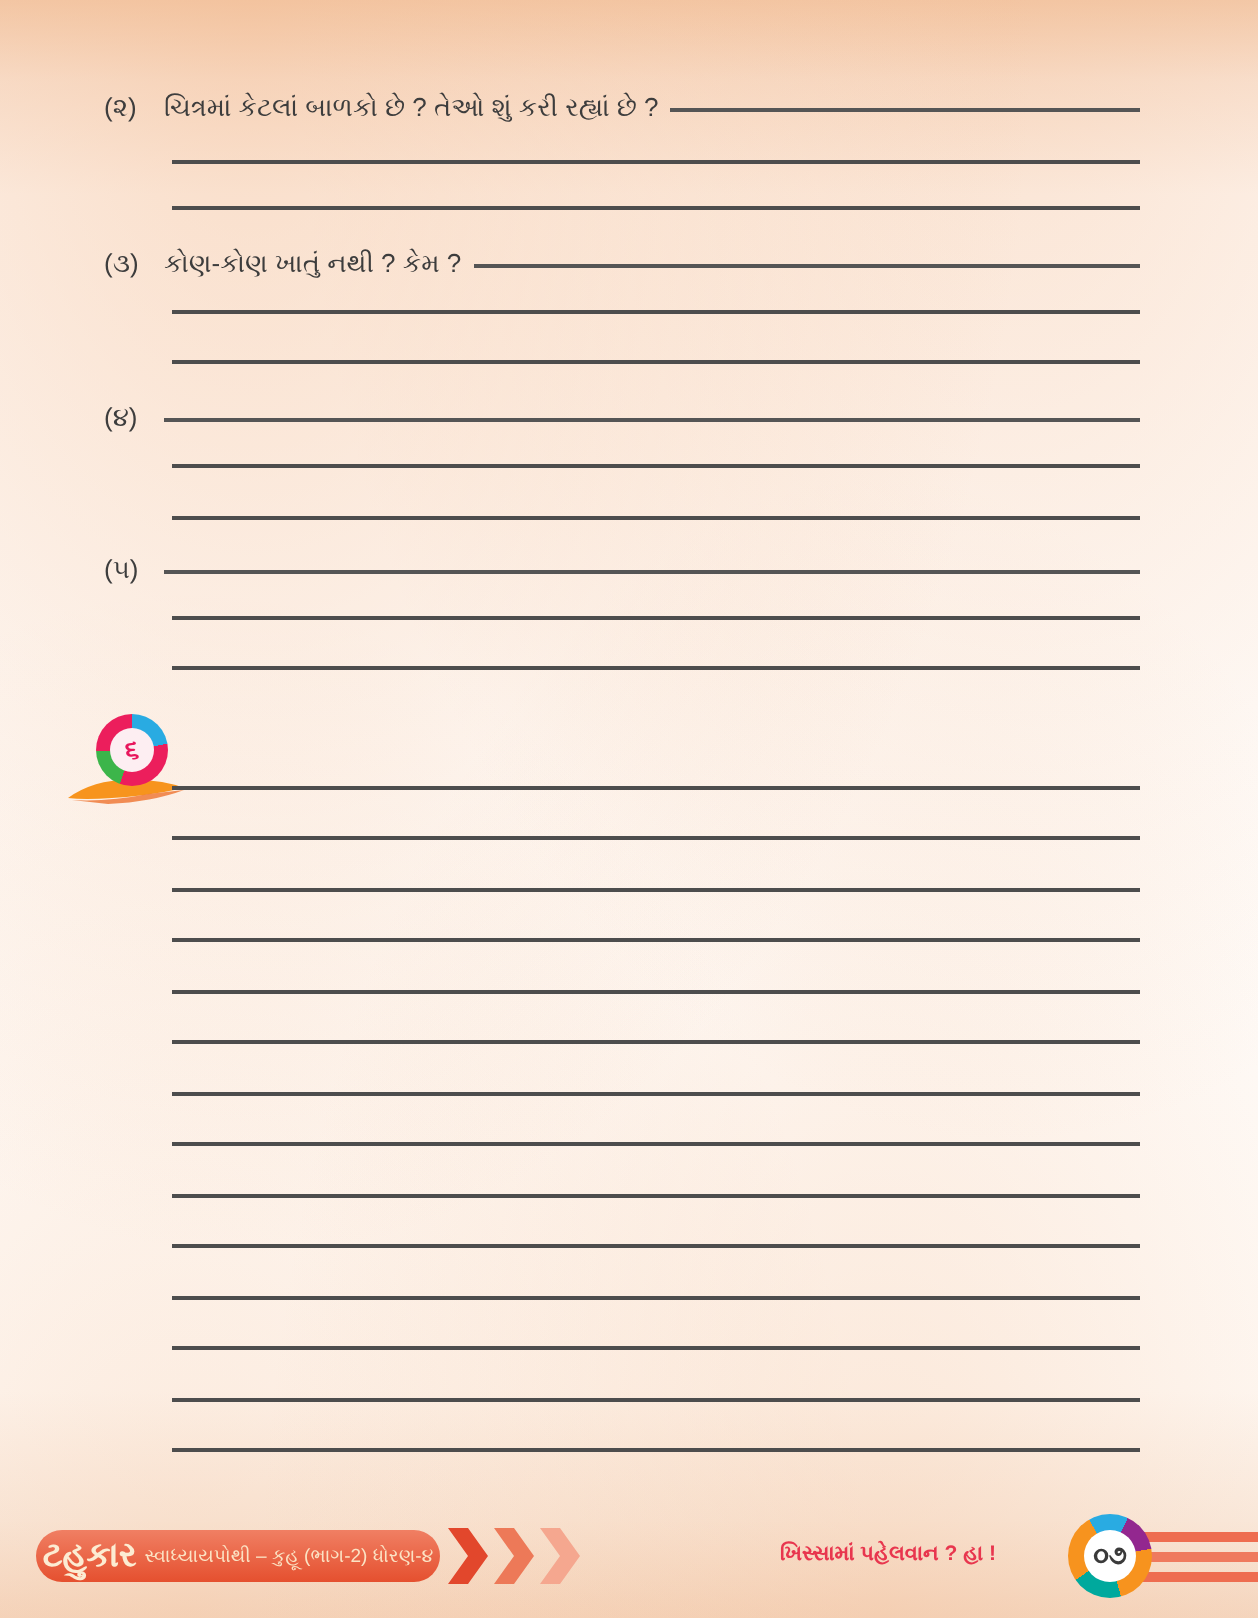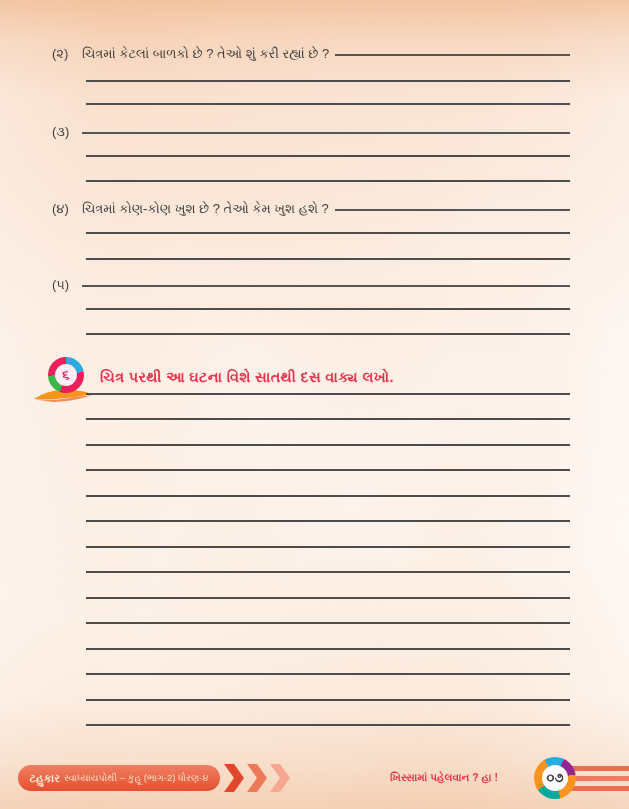--- a/index.html
+++ b/index.html
@@ -33,21 +33,21 @@
     background:#fdeef2;display:flex;align-items:center;justify-content:center;
     color:#e8175d;font-weight:bold;font-size:13px;
   }
   .sec-title{color:#e8364e;font-weight:bold;font-size:14.5px;letter-spacing:.3px;}
   .footer-bar{
     position:absolute;left:18px;top:765px;width:202px;height:26px;border-radius:13px;
     background:linear-gradient(180deg,#f07f63,#e5502f);
     display:flex;align-items:center;justify-content:center;
     color:#fbe3c4;font-size:9.5px;white-space:nowrap;
   }
-  .footer-bar b{font-size:11px;margin-right:4px;color:#fcecd2;}
+  .footer-bar b{font-size:17px;margin-right:4px;color:#fcecd2;}
   .chevrons{position:absolute;left:224px;top:764px;display:flex;}
   .chev{
     width:20px;height:28px;margin-right:3px;
     clip-path:polygon(0% 0%,50% 0%,100% 50%,50% 100%,0% 100%,50% 50%);
   }
   .chev1{background:#e2472c;} .chev2{background:#ed7958;} .chev3{background:#f5a78f;}
   .chapter{
     position:absolute;left:390px;top:771px;width:140px;text-align:left;
     color:#e8364e;font-weight:bold;font-size:10.5px;white-space:nowrap;
   }
@@ -70,28 +70,28 @@
 <div class="q" style="top:46px;">
   <span class="q-num">(૨)</span>
   <span class="q-text">ચિત્રમાં કેટલાં બાળકો છે ? તેઓ શું કરી રહ્યાં છે ?</span>
   <div class="q-fill"></div>
 </div>
 <div class="rule" style="top:80px;"></div>
 <div class="rule" style="top:103px;"></div>
 
 <div class="q" style="top:124px;">
   <span class="q-num">(૩)</span>
+  <span class="q-text">કોણ-કોણ ખાતું નથી ? કેમ ?</span>
   <div class="q-fill"></div>
 </div>
 <div class="rule" style="top:155px;"></div>
 <div class="rule" style="top:180px;"></div>
 
 <div class="q" style="top:201px;">
   <span class="q-num">(૪)</span>
-  <span class="q-text">ચિત્રમાં કોણ-કોણ ખુશ છે ? તેઓ કેમ ખુશ હશે ?</span>
   <div class="q-fill"></div>
 </div>
 <div class="rule" style="top:232px;"></div>
 <div class="rule" style="top:258px;"></div>
 
 <div class="q" style="top:277px;">
   <span class="q-num">(૫)</span>
   <div class="q-fill"></div>
 </div>
 <div class="rule" style="top:308px;"></div>
@@ -99,21 +99,20 @@
 
 <div class="sec">
   <div class="sec-badge">
     <svg class="sec-swoosh" viewBox="0 0 60 18">
       <path d="M0,14 Q14,4 34,5 Q48,5 58,9 Q40,13 22,14 Q8,15 0,14 Z" fill="#f7941d"></path>
       <path d="M2,15 Q20,16 40,12 L58,10 Q42,16 20,17 Z" fill="#ef7a3a" opacity="0.85"></path>
     </svg>
     <div class="sec-ring"></div>
     <div class="sec-inner">૬</div>
   </div>
-  <div class="sec-title">ચિત્ર પરથી આ ઘટના વિશે સાતથી દસ વાક્ય લખો.</div>
 </div>
 
 <div class="rule" style="top:393px;"></div>
 <div class="rule" style="top:418px;"></div>
 <div class="rule" style="top:444px;"></div>
 <div class="rule" style="top:469px;"></div>
 <div class="rule" style="top:495px;"></div>
 <div class="rule" style="top:520px;"></div>
 <div class="rule" style="top:546px;"></div>
 <div class="rule" style="top:571px;"></div>

